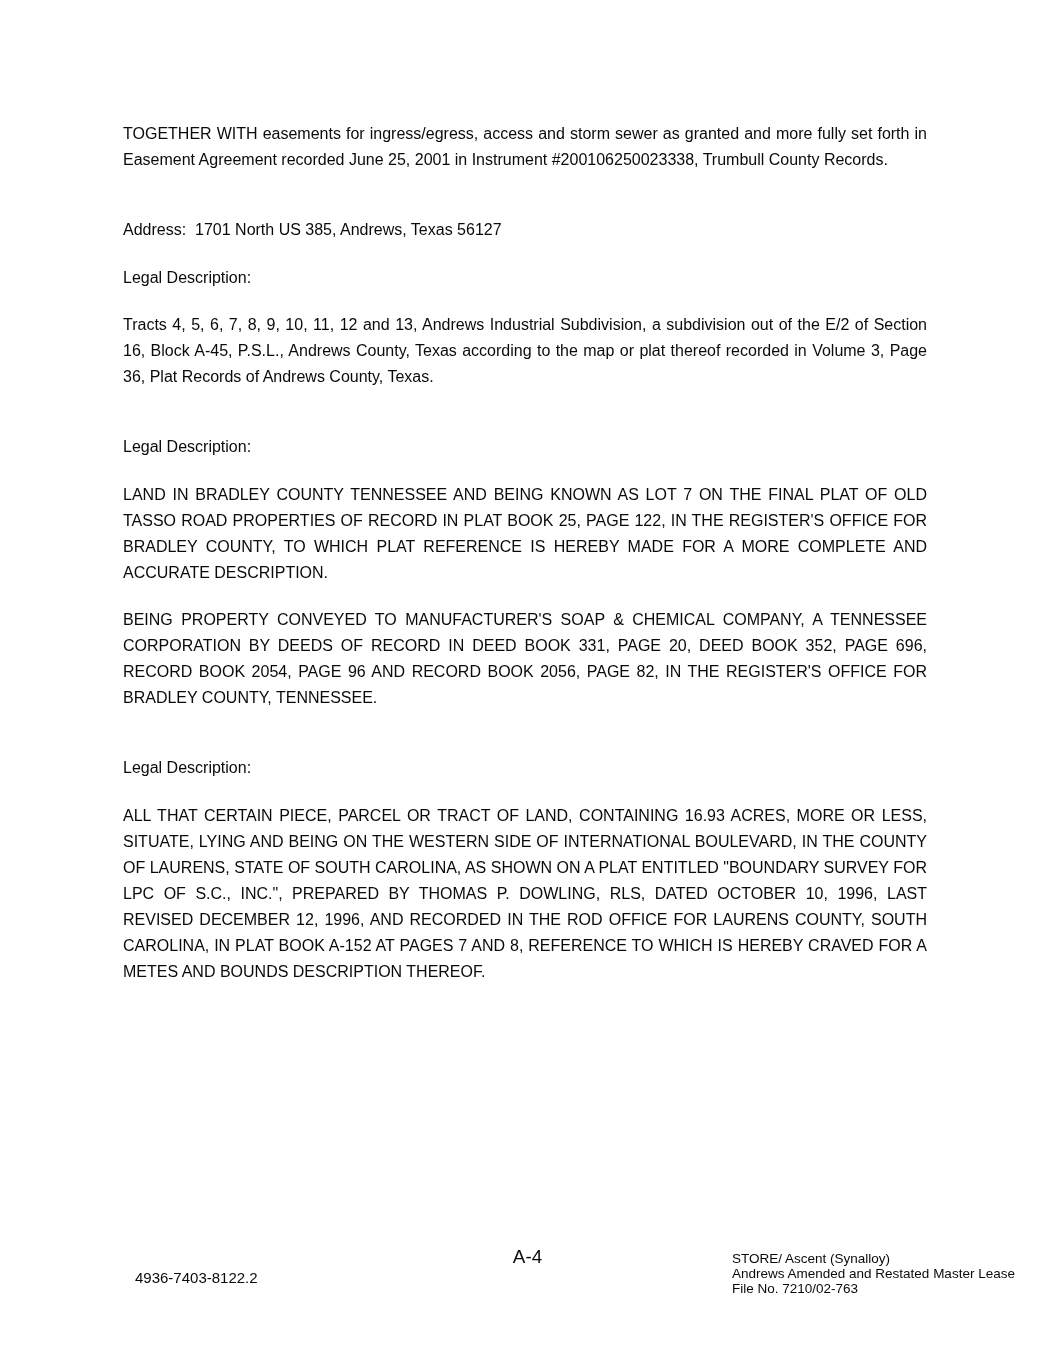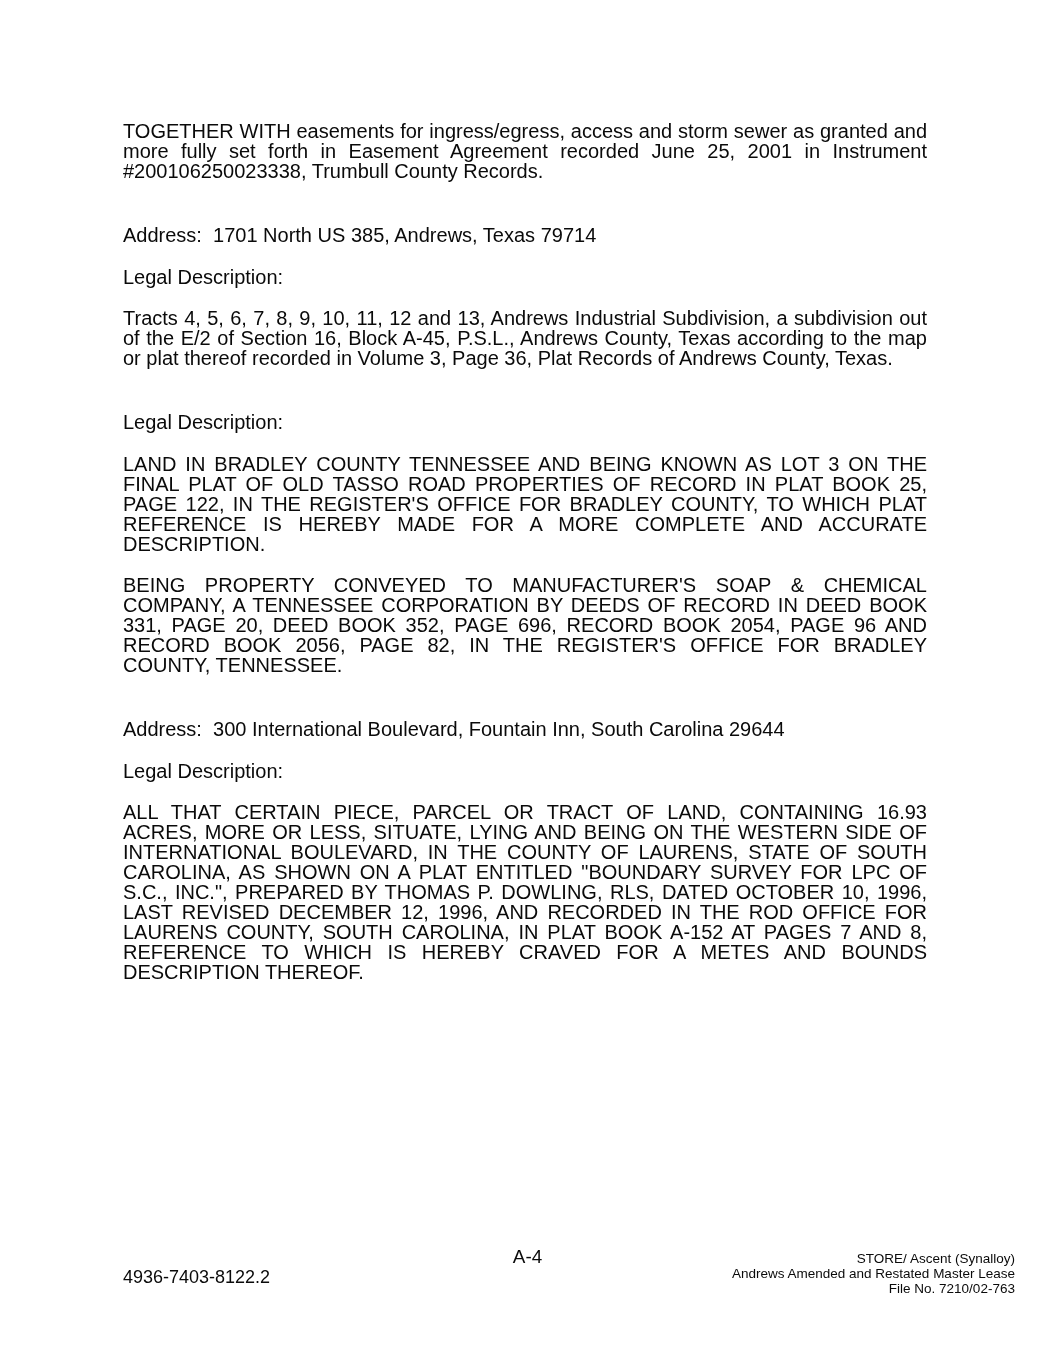--- a/index.html
+++ b/index.html
@@ -13,22 +13,22 @@
     position: relative;
     font-family: "Liberation Sans", sans-serif;
     color: #0a0a0a;
     overflow: hidden;
   }
   .content {
     position: absolute;
     left: 123px;
     top: 121px;
     width: 804px;
-    font-size: 20px;
-    line-height: 20px;
+    font-size: 16px;
+    line-height: 26px;
   }
   .content p {
     margin: 0 0 21.5px 0;
   }
   .j {
     text-align: justify;
   }
   .gap-lg {
     margin-bottom: 44px !important;
   }
@@ -39,55 +39,53 @@
     position: absolute;
     left: 0;
     top: 1246px;
     width: 1055px;
     text-align: center;
     font-size: 18.9px;
     line-height: 21.7px;
   }
   .footer-doc {
     position: absolute;
-    left: 123px;
+    left: 135px;
     top: 1270px;
-    font-size: 18px;
+    font-size: 15px;
     line-height: 15px;
   }
   .footer-right {
     position: absolute;
     left: 732px;
     top: 1252px;
     font-size: 13.5px;
     line-height: 14.8px;
-    text-align: right;
   }
 </style>
 </head>
 <body>
 
 <main class="content">
 
   <p class="j gap-lg">TOGETHER WITH easements for ingress/egress, access and storm sewer as granted and more fully set forth in Easement Agreement recorded June 25, 2001 in Instrument #200106250023338, Trumbull County Records.</p>
 
   <section>
-    <p class="addr">Address:  1701 North US 385, Andrews, Texas 79714</p>
+    <p class="addr">Address:  1701 North US 385, Andrews, Texas 56127</p>
     <p>Legal Description:</p>
     <p class="j gap-lg">Tracts 4, 5, 6, 7, 8, 9, 10, 11, 12 and 13, Andrews Industrial Subdivision, a subdivision out of the E/2 of Section 16, Block A-45, P.S.L., Andrews County, Texas according to the map or plat thereof recorded in Volume 3, Page 36, Plat Records of Andrews County, Texas.</p>
   </section>
 
   <section>
     <p>Legal Description:</p>
-    <p class="j">LAND IN BRADLEY COUNTY TENNESSEE AND BEING KNOWN AS LOT 3 ON THE FINAL PLAT OF OLD TASSO ROAD PROPERTIES OF RECORD IN PLAT BOOK 25, PAGE 122, IN THE REGISTER'S OFFICE FOR BRADLEY COUNTY, TO WHICH PLAT REFERENCE IS HEREBY MADE FOR A MORE COMPLETE AND ACCURATE DESCRIPTION.</p>
+    <p class="j">LAND IN BRADLEY COUNTY TENNESSEE AND BEING KNOWN AS LOT 7 ON THE FINAL PLAT OF OLD TASSO ROAD PROPERTIES OF RECORD IN PLAT BOOK 25, PAGE 122, IN THE REGISTER'S OFFICE FOR BRADLEY COUNTY, TO WHICH PLAT REFERENCE IS HEREBY MADE FOR A MORE COMPLETE AND ACCURATE DESCRIPTION.</p>
     <p class="j gap-lg">BEING PROPERTY CONVEYED TO MANUFACTURER'S SOAP &amp; CHEMICAL COMPANY, A TENNESSEE CORPORATION BY DEEDS OF RECORD IN DEED BOOK 331, PAGE 20, DEED BOOK 352, PAGE 696, RECORD BOOK 2054, PAGE 96 AND RECORD BOOK 2056, PAGE 82, IN THE REGISTER'S OFFICE FOR BRADLEY COUNTY, TENNESSEE.</p>
   </section>
 
   <section>
-    <p class="addr">Address:  300 International Boulevard, Fountain Inn, South Carolina 29644</p>
     <p>Legal Description:</p>
     <p class="j">ALL THAT CERTAIN PIECE, PARCEL OR TRACT OF LAND, CONTAINING 16.93 ACRES, MORE OR LESS, SITUATE, LYING AND BEING ON THE WESTERN SIDE OF INTERNATIONAL BOULEVARD, IN THE COUNTY OF LAURENS, STATE OF SOUTH CAROLINA, AS SHOWN ON A PLAT ENTITLED "BOUNDARY SURVEY FOR LPC OF S.C., INC.", PREPARED BY THOMAS P. DOWLING, RLS, DATED OCTOBER 10, 1996, LAST REVISED DECEMBER 12, 1996, AND RECORDED IN THE ROD OFFICE FOR LAURENS COUNTY, SOUTH CAROLINA, IN PLAT BOOK A-152 AT PAGES 7 AND 8, REFERENCE TO WHICH IS HEREBY CRAVED FOR A METES AND BOUNDS DESCRIPTION THEREOF.</p>
   </section>
 
 </main>
 
 <div class="footer-page">A-4</div>
 
 <div class="footer-doc">4936-7403-8122.2</div>
 

